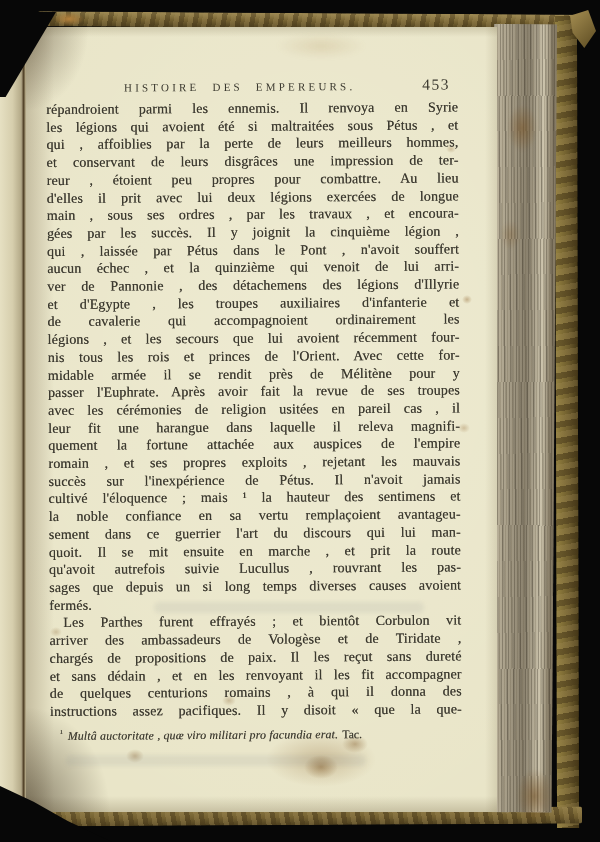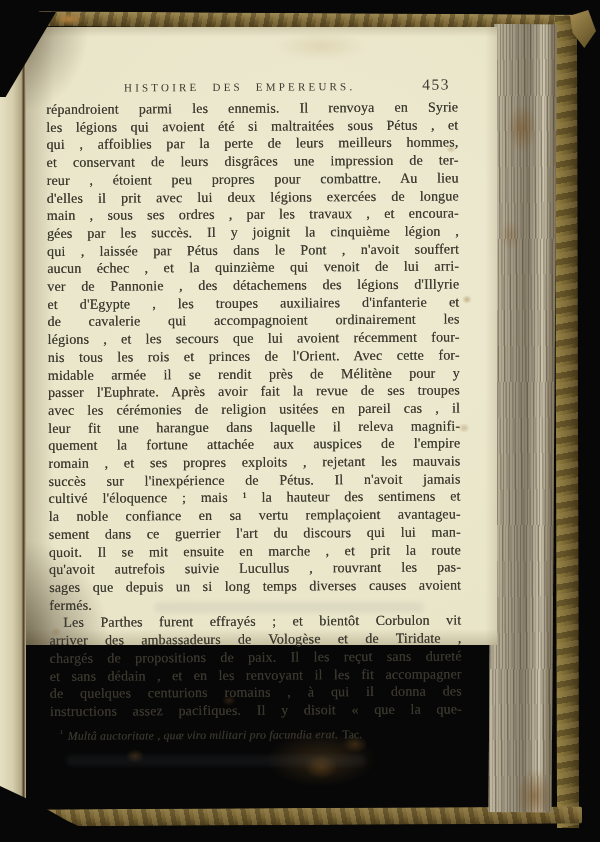--- a/index.html
+++ b/index.html
@@ -47,21 +47,21 @@
   .fe2{left:28px;top:744px;width:36px;height:56px;background:radial-gradient(closest-side, rgba(110,75,30,.6), rgba(110,75,30,0));}
   .fe3{left:8px;top:196px;width:20px;height:30px;background:radial-gradient(closest-side, rgba(120,82,35,.3), rgba(120,82,35,0));}
 
   
   .left-page-edge{position:absolute;left:0;top:26px;width:21px;height:782px;
     background:linear-gradient(90deg,#e6e0c2,#d6cead 60%,#b4aa88);}
   .gutter{position:absolute;left:21px;top:26px;width:5px;height:784px;
     background:linear-gradient(90deg,#bdb394,#55452c 50%,#8d8060 80%,#cdc3a2);}
 
   
-  .page{position:absolute;left:26px;top:27px;width:471px;height:618px;
+  .page{position:absolute;left:26px;top:27px;width:471px;height:785px;
     background:
       radial-gradient(120% 100% at 60% 42%, rgba(255,255,244,.22), rgba(0,0,0,0) 65%),
       var(--paper);}
   .page::before{content:'';position:absolute;inset:0;pointer-events:none;
     background:
       radial-gradient(90px 120px at 0% 0%, rgba(60,45,25,.45), rgba(60,45,25,0) 70%),
       radial-gradient(120px 150px at 0% 100%, rgba(50,38,20,.55), rgba(50,38,20,0) 70%),
       linear-gradient(90deg, rgba(90,70,40,.25), rgba(90,70,40,0) 28px),
       linear-gradient(180deg, rgba(100,85,50,.20), rgba(100,85,50,0) 10px),
       linear-gradient(0deg, rgba(100,85,50,.25), rgba(100,85,50,0) 16px),

